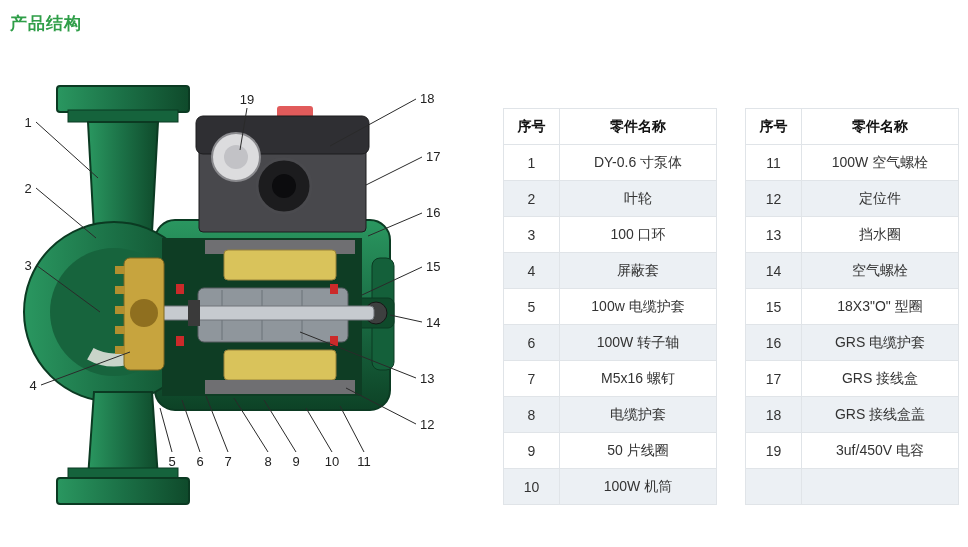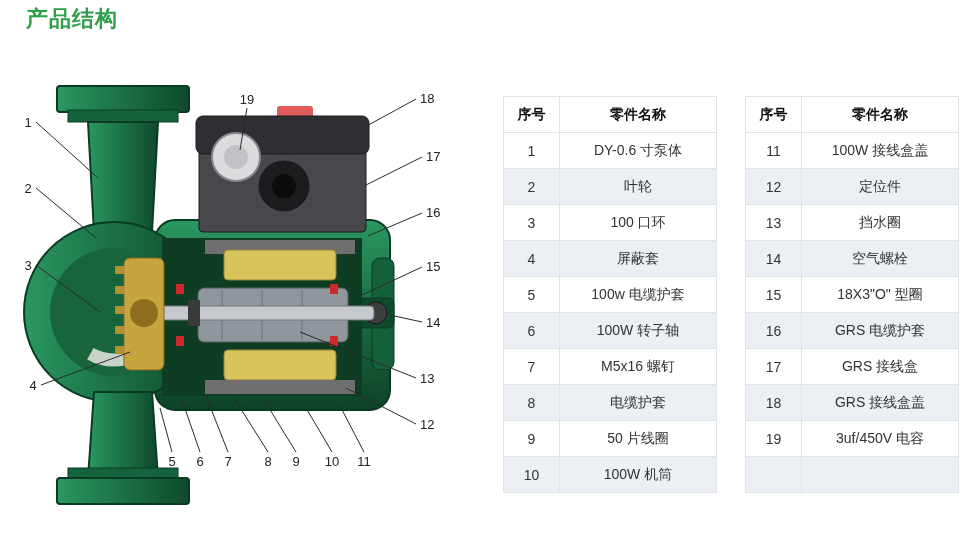--- a/index.html
+++ b/index.html
@@ -3,33 +3,32 @@
 <meta charset="utf-8">
 <style>
   * { box-sizing: border-box; }
   html,body { margin:0; padding:0; }
   body {
     width:968px; height:547px; position:relative; overflow:hidden;
     background:#ffffff;
     font-family:"Liberation Sans", sans-serif;
   }
   .page-title {
-    position:absolute; left:10px; top:4px;
-    font-size:22px; font-weight:bold;
+    position:absolute; left:10px; top:12px;
+    font-size:17px; font-weight:bold;
     color:var(--title-green, #2f9e48);
     letter-spacing:1px;
-    margin-left:16px;
   }
   .diagram-wrap {
     position:absolute; left:0; top:75px; width:460px; height:460px;
   }
   .diagram-wrap svg { width:100%; height:100%; display:block; }
 
   .parts-table {
-    position:absolute; top:96px;
+    position:absolute; top:108px;
     border-collapse:collapse;
     font-size:14px;
     color:var(--text, #333);
   }
   .parts-table.t1 { left:503px; }
   .parts-table.t2 { left:745px; }
   .parts-table th, .parts-table td {
     border:1px solid var(--table-border, #e0e4e8);
     height:36px; padding:0 4px; text-align:center; vertical-align:middle;
   }
@@ -244,21 +243,21 @@
 <table class="parts-table t2">
   <thead>
     <tr>
       <th class="col-idx">序号</th>
       <th class="col-name">零件名称</th>
     </tr>
   </thead>
   <tbody>
     <tr>
         <td>11</td>
-        <td>100W 接线盒盖</td>
+        <td>100W 空气螺栓</td>
       </tr>
     <tr>
         <td>12</td>
         <td>定位件</td>
       </tr>
     <tr>
         <td>13</td>
         <td>挡水圈</td>
       </tr>
     <tr>

